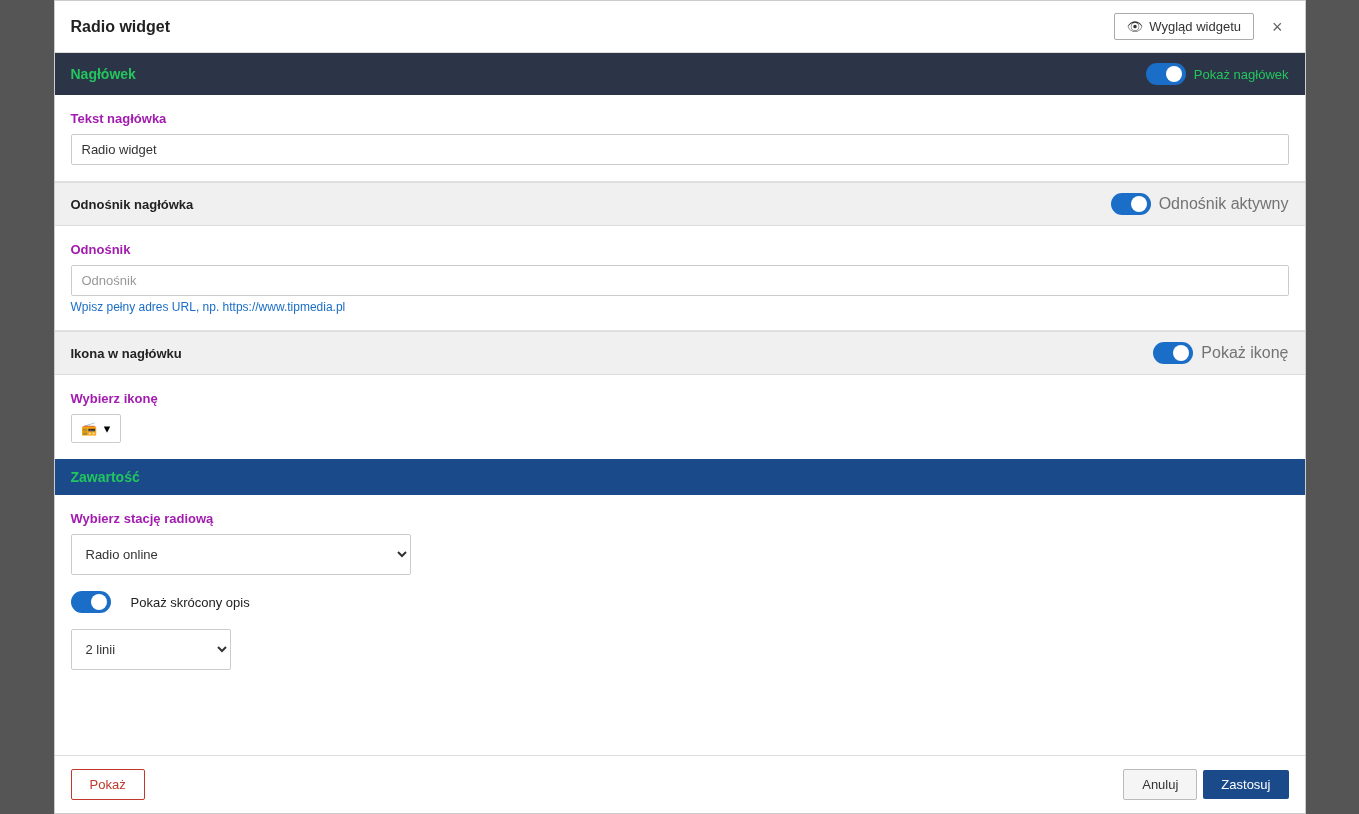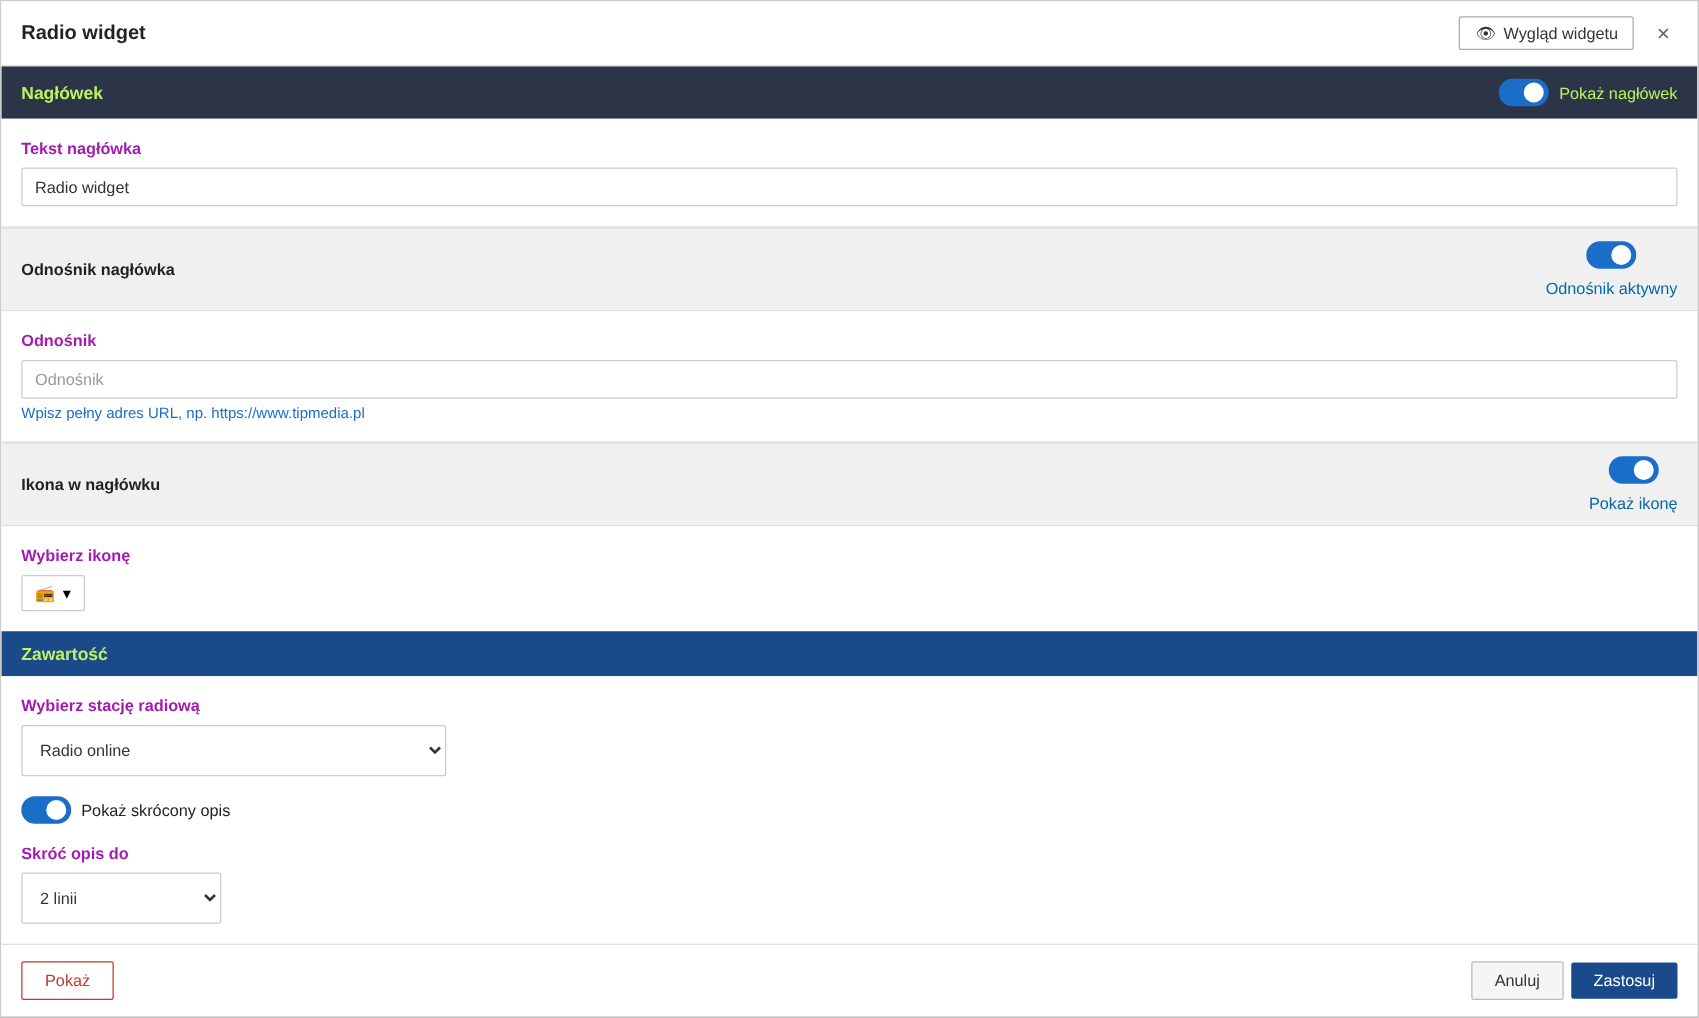--- a/index.html
+++ b/index.html
@@ -6,21 +6,21 @@
     body {
       font-family: -apple-system, BlinkMacSystemFont, 'Segoe UI', Arial, sans-serif;
       font-size: 14px;
       background: #555;
       display: flex;
       justify-content: center;
       align-items: center;
       min-height: 100vh;
     }
     .modal {
-      width: 1359px;
+      width: 1252px;
       height: 814px;
       background: #fff;
       border: 1px solid #ccc;
       display: flex;
       flex-direction: column;
       overflow: hidden;
       position: relative;
     }
     
     .title-bar {
@@ -66,21 +66,21 @@
     
     .content-area {
       flex: 1;
       overflow-y: auto;
       display: flex;
       flex-direction: column;
     }
     
     .section-bar {
       background: #2c3547;
-      color: #bef264;
+      color: #22c55e;
       padding: 10px 16px;
       display: flex;
       align-items: center;
       justify-content: space-between;
       font-weight: 600;
       font-size: 14px;
     }
     .section-bar.blue {
       background: #1a4a8a;
     }
@@ -162,23 +162,22 @@
     }
     .sub-section-label {
       font-size: 13px;
       font-weight: 600;
       color: #222;
     }
     .sub-section-right {
       display: flex;
       align-items: center;
       gap: 8px;
-      font-size: 13px;
-      color: #0369a1;
-      flex-direction: column;
+      font-size: 16px;
+      color: #737373;
     }
     
     .icon-picker-btn {
       border: 1px solid #ccc;
       background: #fff;
       padding: 6px 10px;
       cursor: pointer;
       font-size: 13px;
       display: flex;
       align-items: center;
@@ -200,21 +199,21 @@
     .select-field.wide {
       width: 340px;
     }
     .select-field.narrow {
       width: 160px;
     }
     
     .toggle-row {
       display: flex;
       align-items: center;
-      gap: 8px;
+      gap: 20px;
       margin-bottom: 16px;
     }
     .toggle-label {
       font-size: 13px;
       color: #222;
     }
     
     .bottom-bar {
       border-top: 1px solid #ddd;
       padding: 12px 16px;
@@ -345,21 +344,20 @@
       <div style="margin-top: 16px;">
         <div class="toggle-row">
           <label class="toggle-switch">
 
             <span class="toggle-slider"></span>
           </label>
           <span class="toggle-label">Pokaż skrócony opis</span>
         </div>
       </div>
 
-      <label class="field-label">Skróć opis do</label>
       <select class="select-field narrow">
         <option>1 linii</option>
         <option selected="">2 linii</option>
         <option>3 linii</option>
         <option>4 linii</option>
       </select>
     </div>
 
   </div>
 

